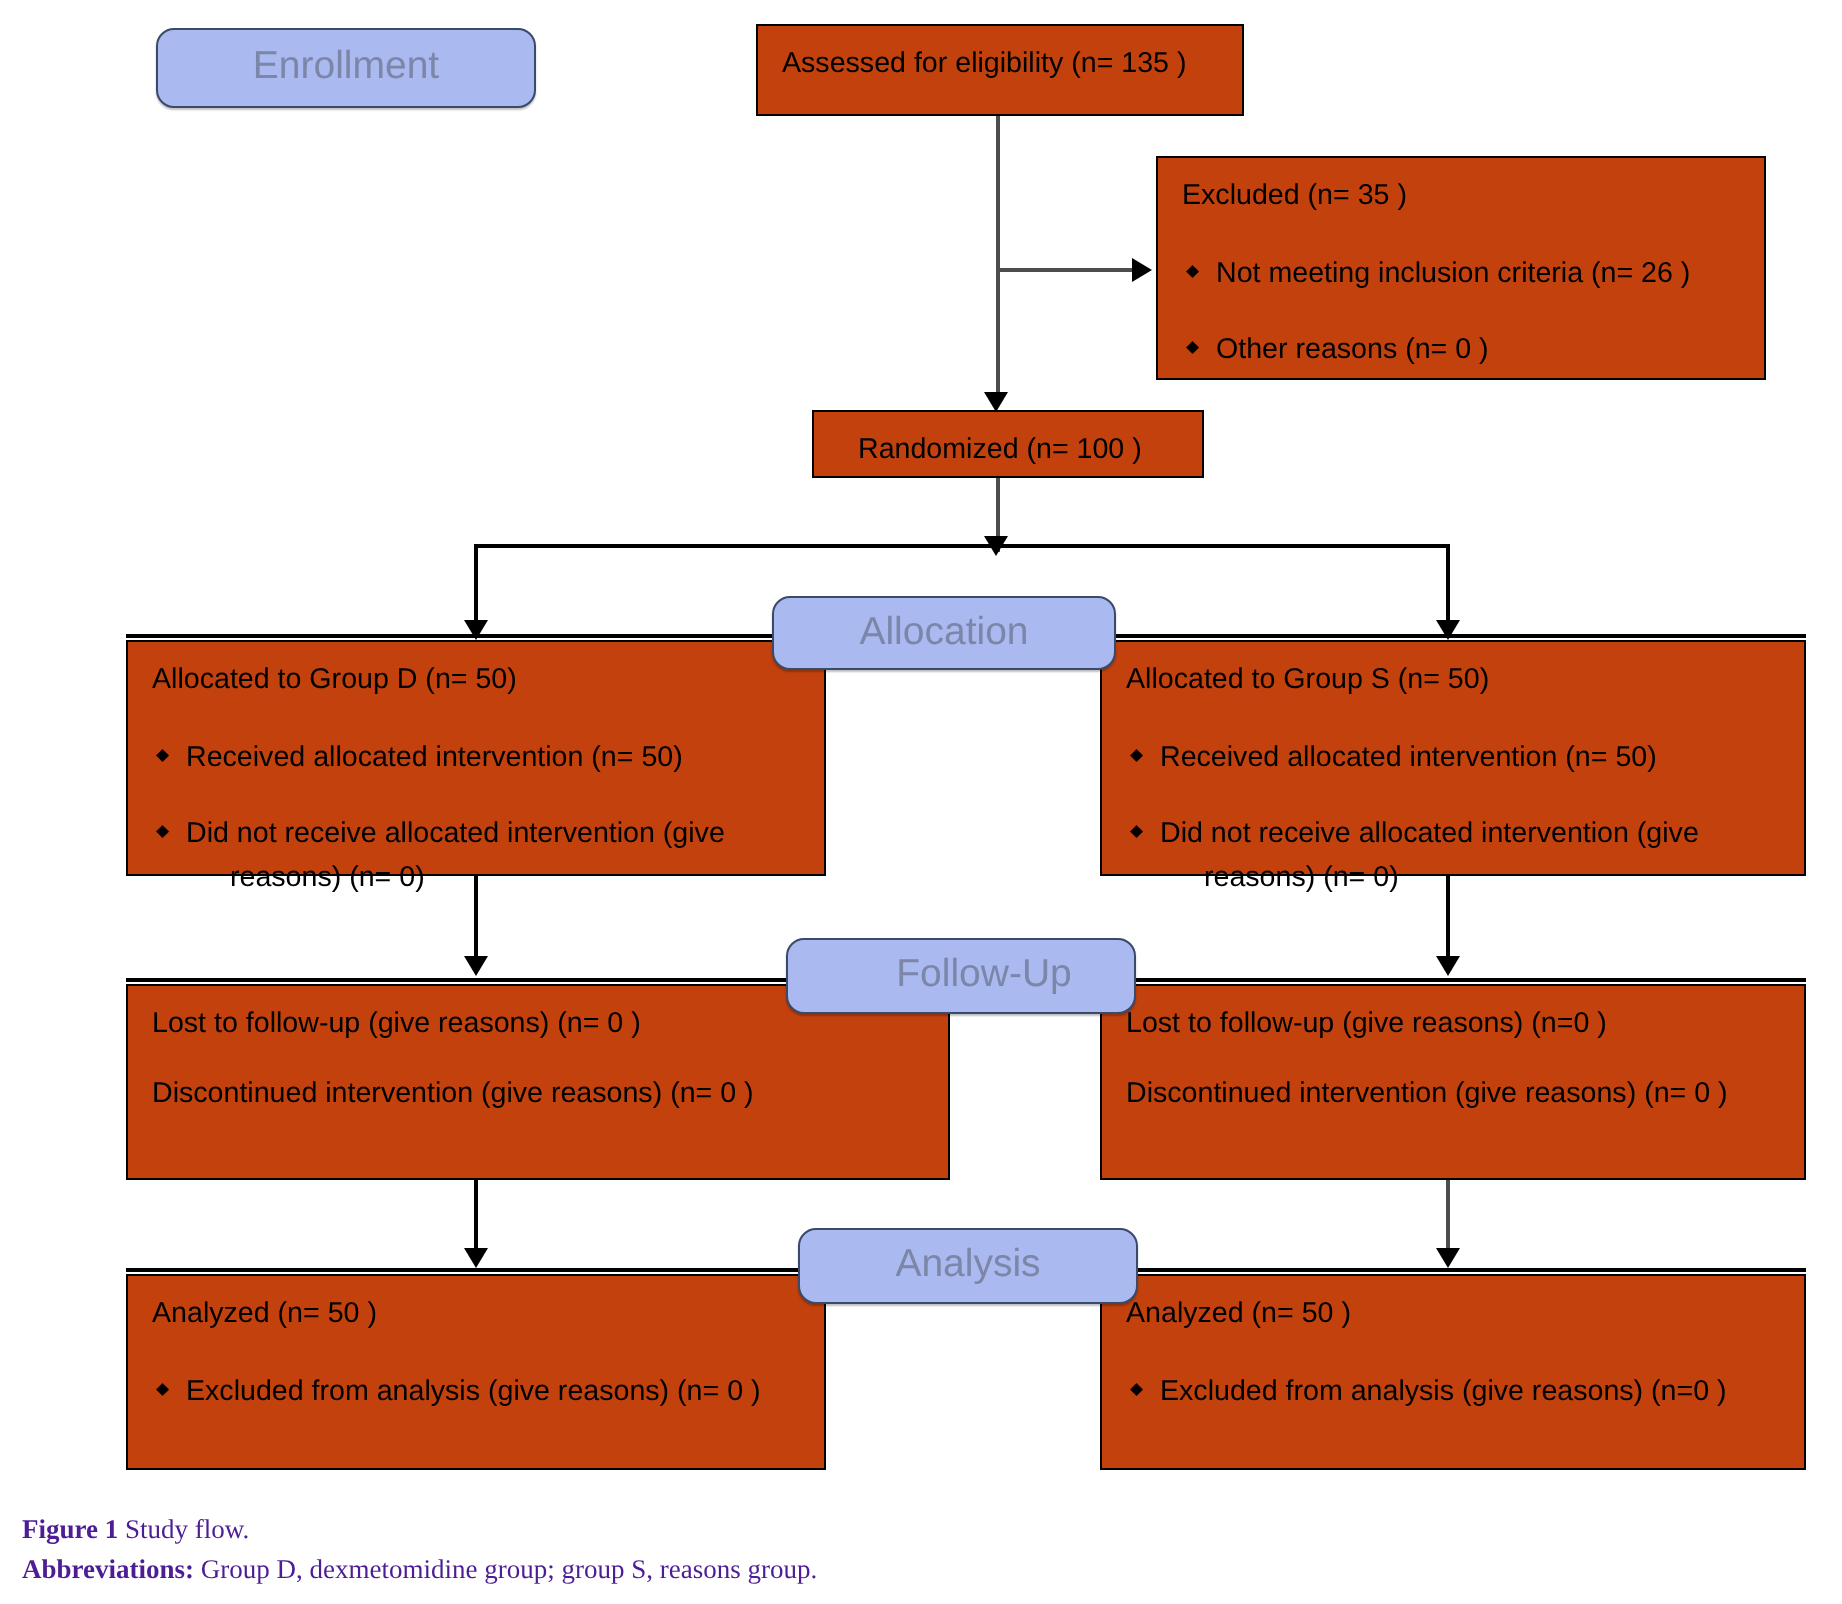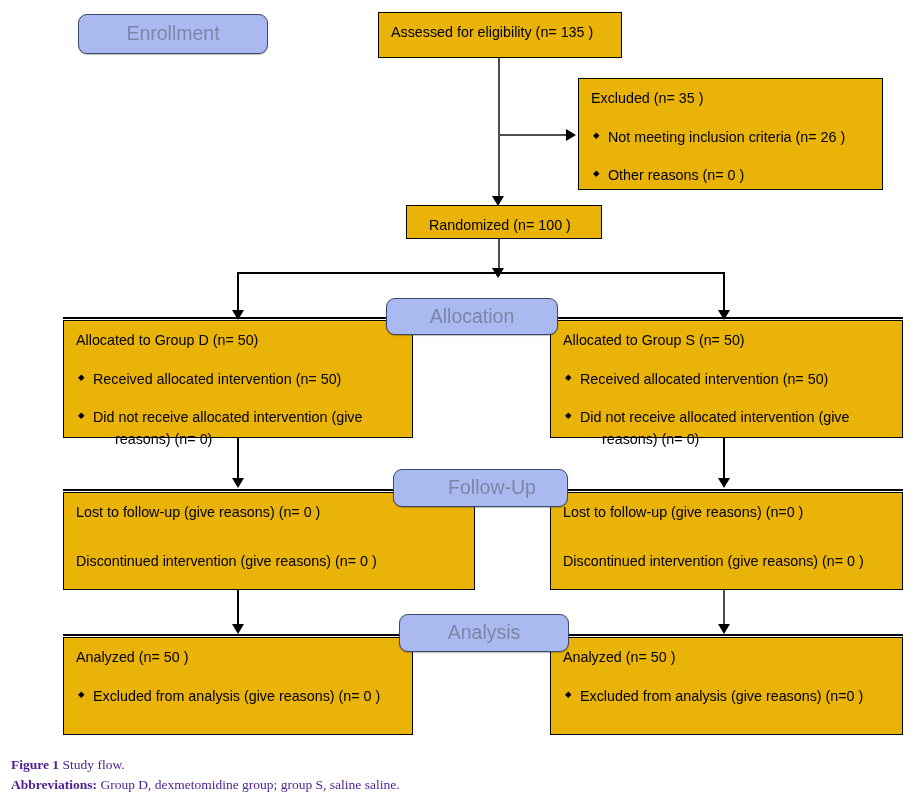--- a/index.html
+++ b/index.html
@@ -17,21 +17,21 @@
     width: 921px;
     height: 802px;
     background: #ffffff;
     overflow: hidden;
   }
   
   .node {
     position: absolute;
     box-sizing: border-box;
     border: 1.4px solid #000000;
-    background: #eab308;
+    background: #c2410c;
     font-size: 14.3px;
     line-height: 1.52;
     color: #000000;
     padding: 9px 12px 8px 12px;
     z-index: 3;
   }
   .node .hdr {
     display: block;
     white-space: nowrap;
   }
@@ -53,21 +53,21 @@
     font-size: 8.5px;
     line-height: 1.95;
     color: #000000;
   }
   .node ul li .ind {
     display: block;
     padding-left: 22px;
   }
   .node .line2 {
     display: block;
-    margin-top: 27px;
+    margin-top: 13px;
   }
   
   .pill {
     position: absolute;
     box-sizing: border-box;
     background: #aab9ef;
     border: 1.5px solid #3b4a6b;
     border-radius: 9px;
     color: #7b86a8;
     font-size: 19.5px;
@@ -234,16 +234,16 @@
       <li>Excluded from analysis (give reasons) (n=0 )</li>
     </ul>
   </div>
 
   <div class="caption" style="top:755px;">
     <b>Figure 1</b>
     <span>Study flow.</span>
   </div>
   <div class="caption" style="top:775px;">
     <b>Abbreviations:</b>
-    <span>Group D, dexmetomidine group; group S, saline saline.</span>
+    <span>Group D, dexmetomidine group; group S, reasons group.</span>
   </div>
 
 </div>
 
 </body></html>

